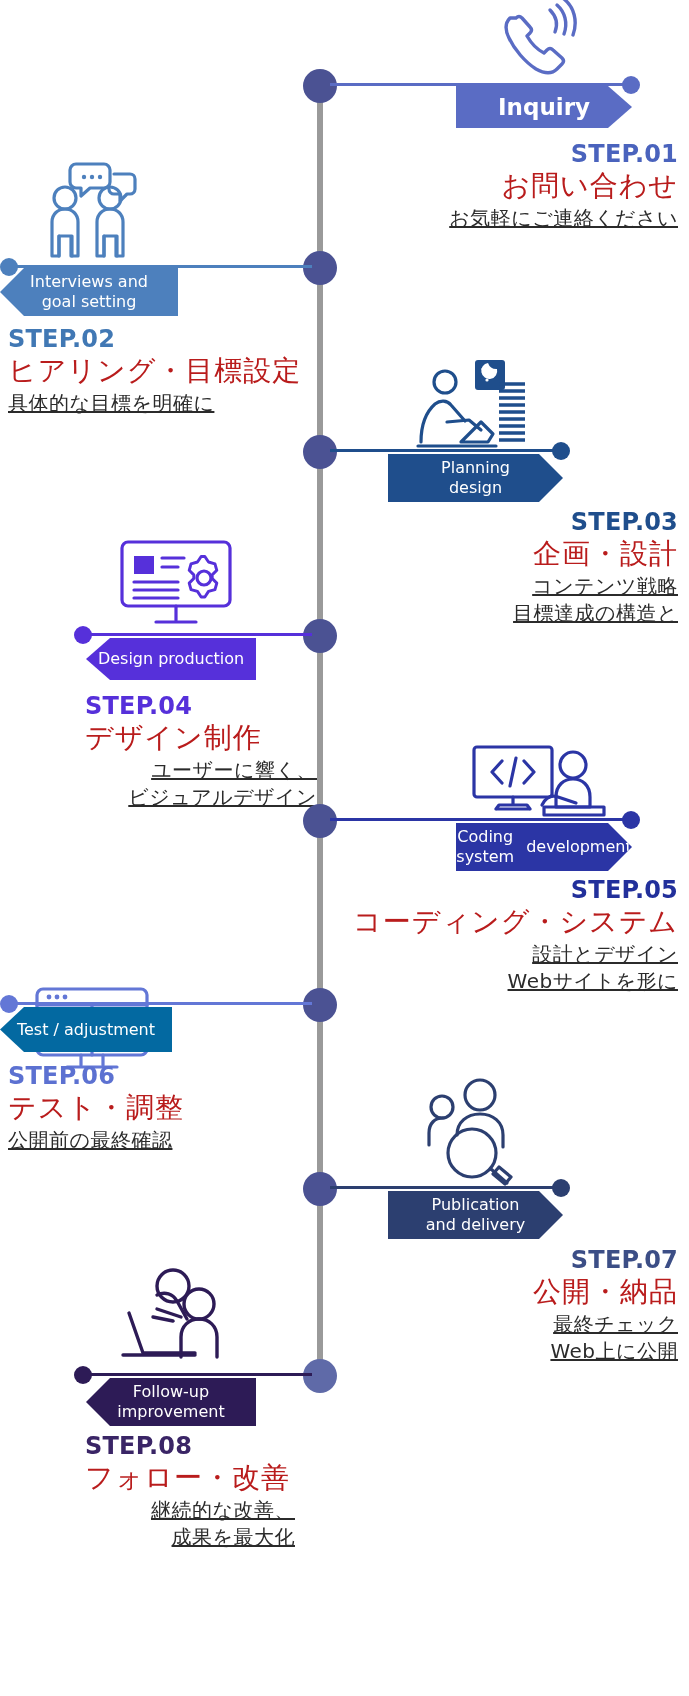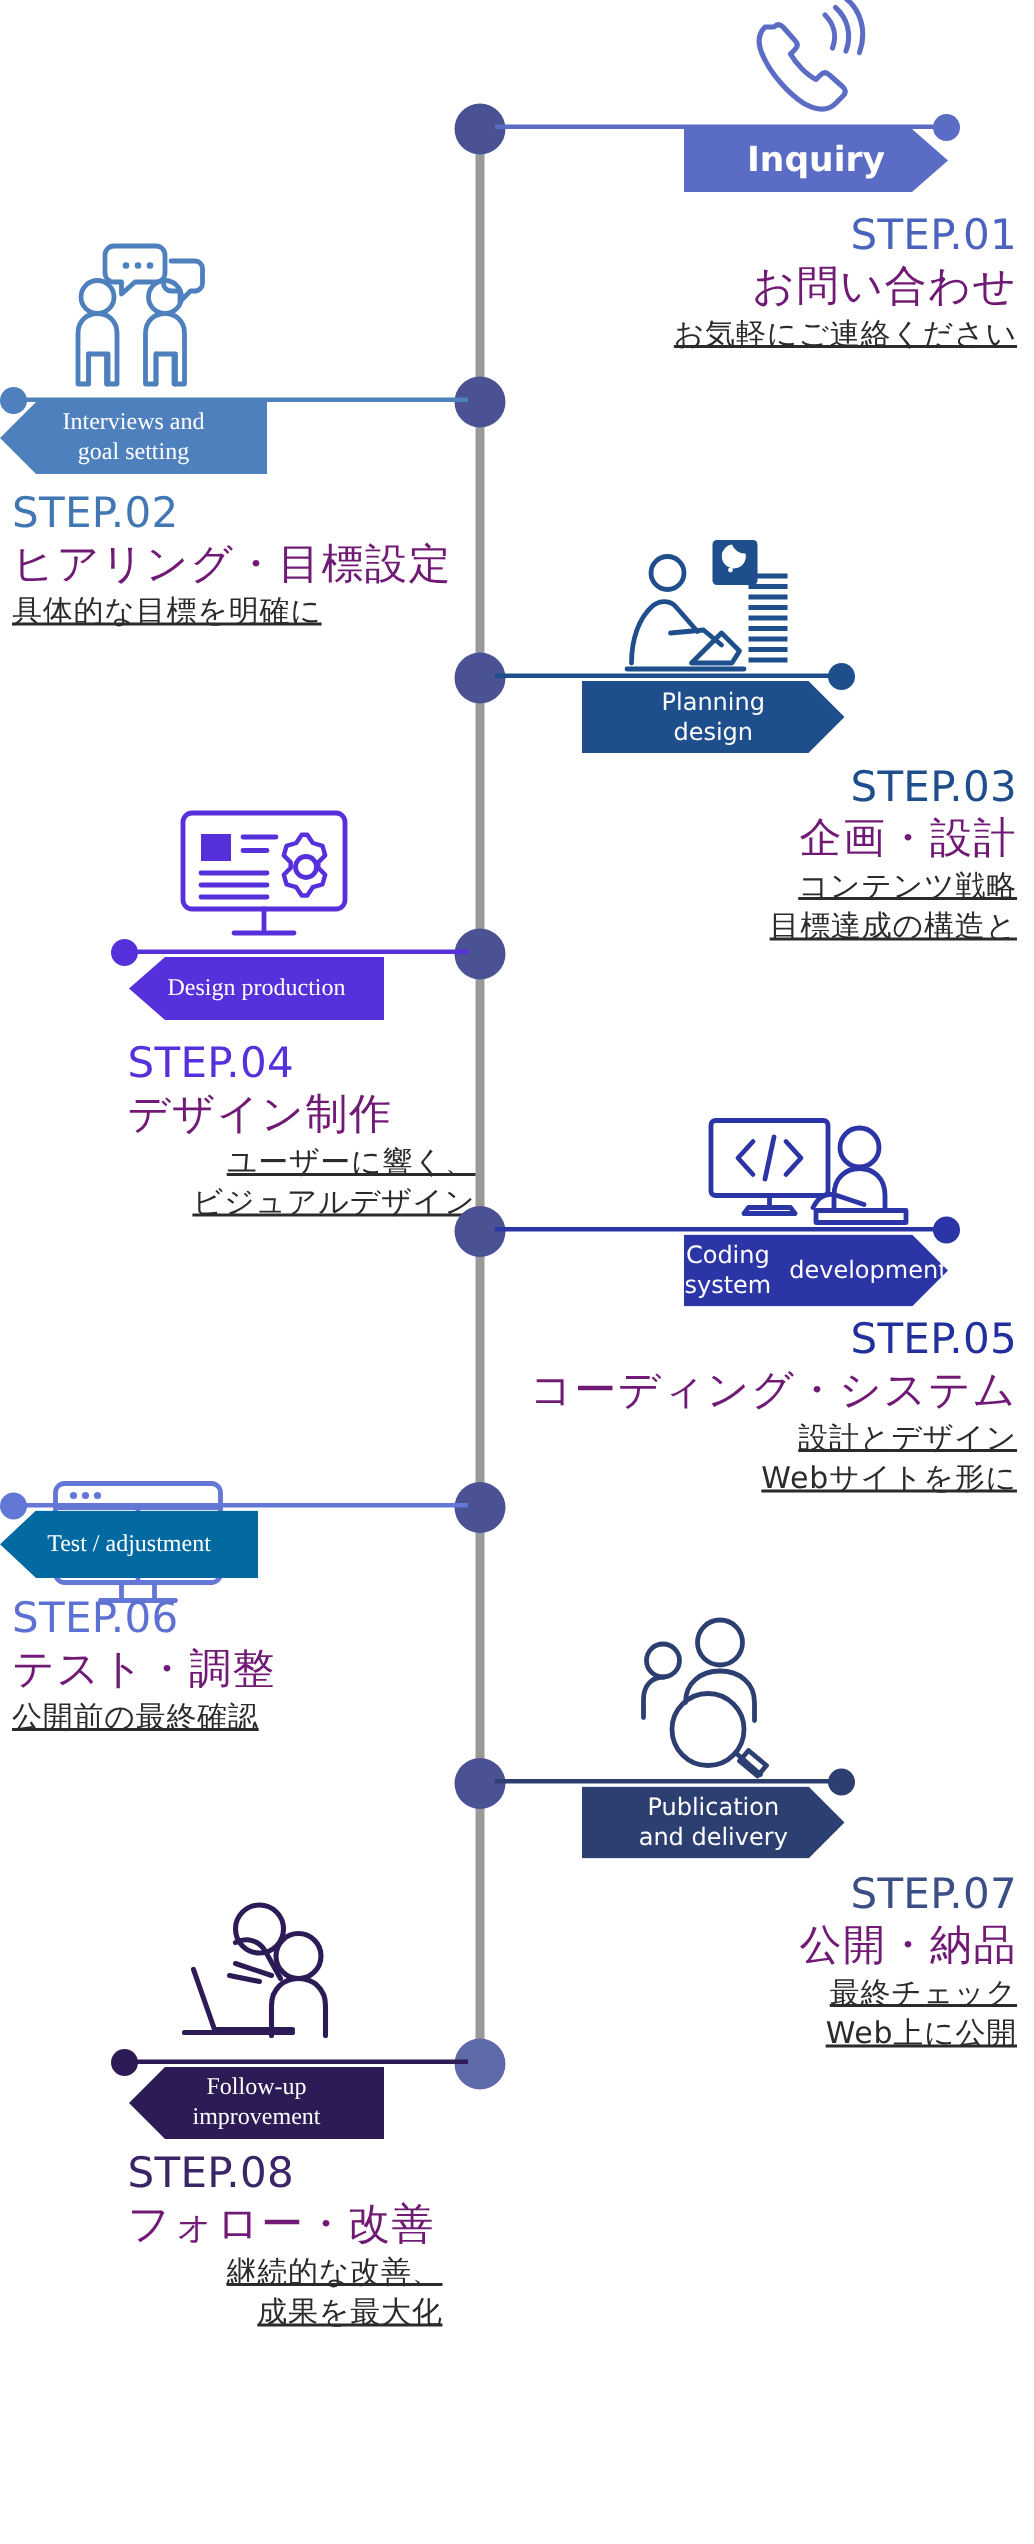--- a/index.html
+++ b/index.html
@@ -23,30 +23,29 @@
 
   
   .ribbon{position:absolute;display:flex;align-items:center;justify-content:center;
           text-align:center;color:#ffffff;line-height:1.22;}
   .ribbon.right{ 
     clip-path:polygon(0 0,calc(100% - 24px) 0,100% 50%,calc(100% - 24px) 100%,0 100%);
     align-items:center;
   }
   .ribbon.left{ 
     clip-path:polygon(24px 0,100% 0,100% 100%,24px 100%,0 50%);
-    font-family:Liberation Serif, serif;
   }
   .ribbon span{display:block;padding:0 6px;}
 
   
   .txt{position:absolute;}
   .txt.r{text-align:right;}
   .txt.l{text-align:left;}
-  .steplabel{font-weight:normal;letter-spacing:.2px;font-size:28px;line-height:1.18;}
-  .title{font-size:28px;color:#701a75;line-height:1.3;letter-spacing:1px;font-weight:400;}
+  .steplabel{font-weight:bold;letter-spacing:.2px;font-size:24px;line-height:1.18;}
+  .title{font-size:28px;color:#b91c1c;line-height:1.3;letter-spacing:1px;font-weight:400;}
   .desc{font-size:20px;color:#2b2b2b;line-height:1.35;letter-spacing:.5px;}
   .desc div{white-space:nowrap;text-decoration:underline;}
 
   .icon{position:absolute;}
   svg{display:block;overflow:visible;}
 </style>
 </head>
 <body>
 
 <div id="stage">

